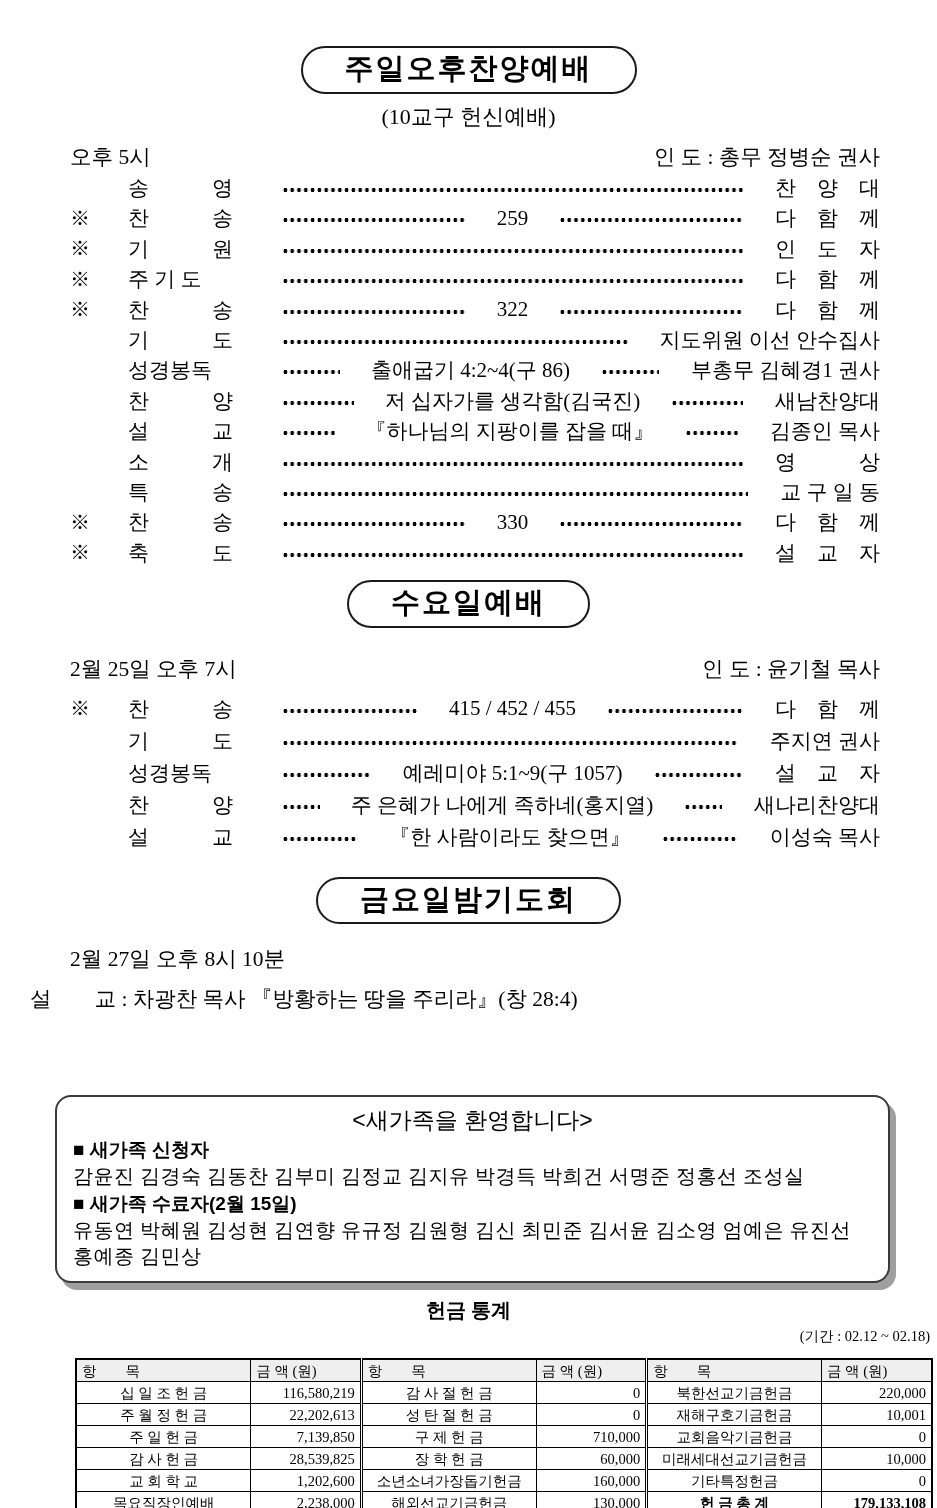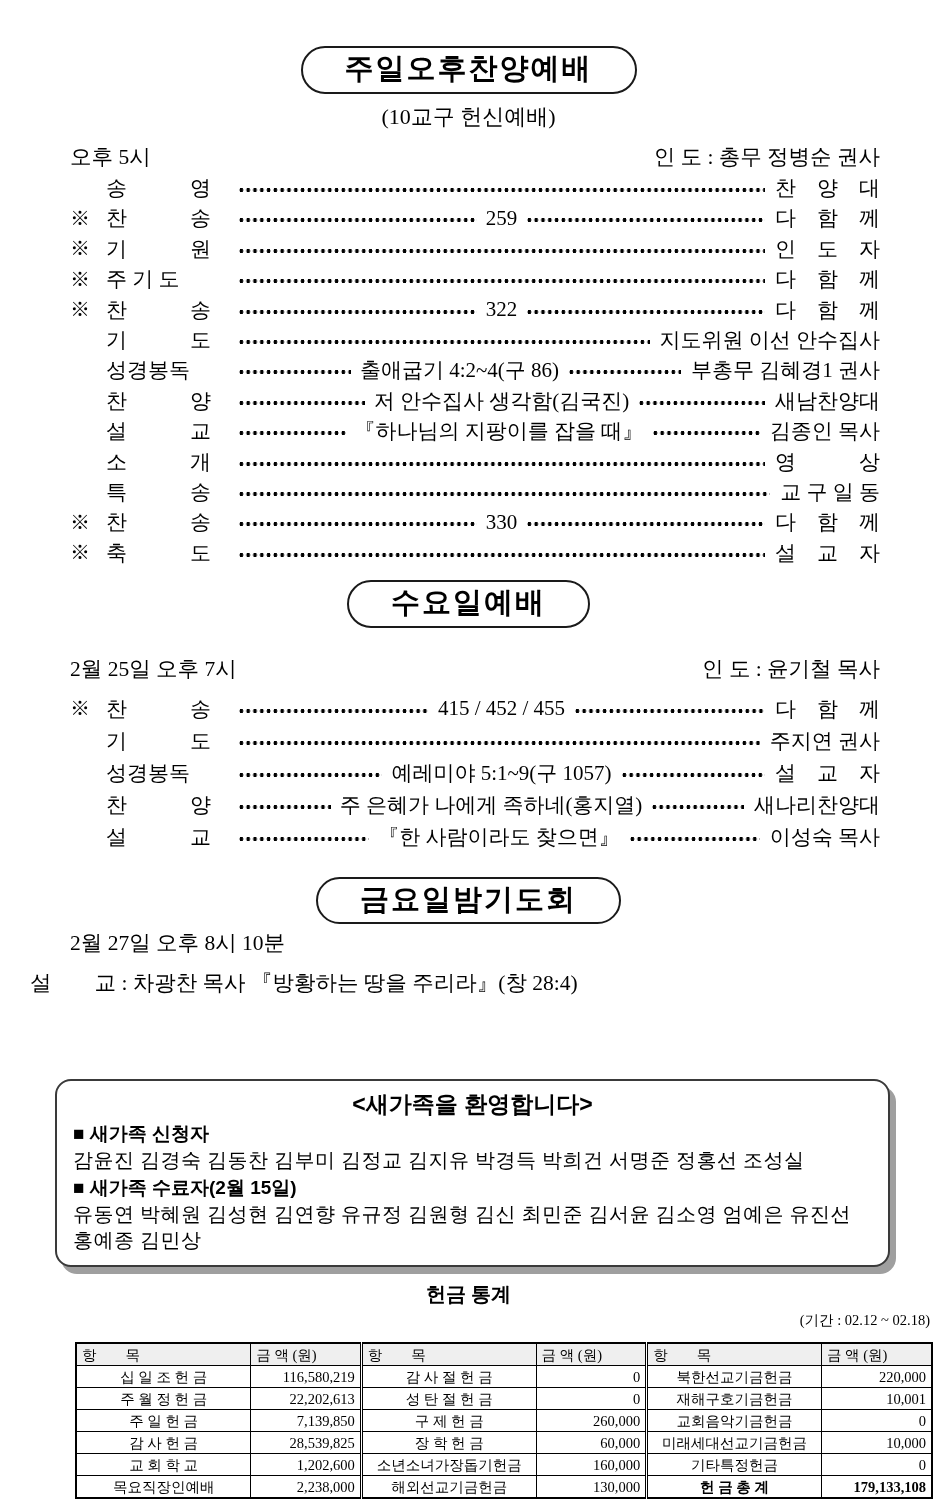--- a/index.html
+++ b/index.html
@@ -13,41 +13,41 @@
         border-radius:32px;padding:3px 42px 6px;text-align:center;
         font-family:"Liberation Sans","DejaVu Sans",sans-serif;
         font-weight:bold;font-size:29px;letter-spacing:2px;line-height:1.2;}
   .subtitle{text-align:center;font-size:22px;line-height:28px;margin-top:9px;}
 
   .meta{display:flex;justify-content:space-between;font-size:21.5px;line-height:27px;}
   .m1{margin-top:13px;}
   .m2{margin-top:28px;}
 
   .items{margin-top:2px;}
-  .srow{display:flex;align-items:center;height:30.4px;font-size:21px;}
+  .srow{display:flex;align-items:center;height:30.4px;font-size:21px;gap:22px;}
   .sec2 .srow{height:32px;}
   .marker{width:36px;font-size:20px;}
   .iname{min-width:132px;white-space:pre;}
   .dots{flex:1 1 auto;min-width:14px;height:6px;align-self:center;margin-top:4px;
         background-image:radial-gradient(circle,#000 1.8px,transparent 2.1px);
         background-size:6.8px 6px;background-repeat:repeat-x;background-position:0 50%;}
   .center{white-space:pre;padding:0 9px;}
   .rlabel{white-space:pre;margin-left:10px;text-align:right;}
 
   .sec2-block{margin-top:12px;}
   .items.sec2{margin-top:10px;}
   .pill3{margin-top:24px;}
-  .friday-time{margin-top:6px;font-size:21.5px;line-height:27px;}
+  .friday-time{margin-top:22px;font-size:21.5px;line-height:27px;}
   .friday-sermon{margin-top:12px;font-size:21.5px;line-height:28px;white-space:pre;padding-left:30px;}
 
   .welcome{box-sizing:border-box;margin:82px 47px 0 55px;border:2px solid #3a3a3a;
            border-radius:16px;padding:8px 16px 12px;background:#fff;
            box-shadow:6px 7px 0 #9f9f9f;}
   .welcome-title{text-align:center;font-family:"Liberation Sans","DejaVu Sans",sans-serif;
-                 font-weight:bold;font-size:23px;line-height:30px;}
+                 font-weight:normal;font-size:23px;line-height:30px;}
   .w-label{font-family:"Liberation Sans","DejaVu Sans",sans-serif;font-weight:bold;
            font-size:19px;line-height:26px;margin-top:2px;}
   .w-names{font-size:20px;line-height:26px;letter-spacing:0.5px;}
 
   .off-title{margin-top:14px;text-align:center;font-weight:bold;font-size:20px;line-height:26px;}
   .period{margin-top:5px;text-align:right;font-size:14.5px;line-height:17px;padding-right:7px;}
   .offering-wrap{margin:13px 4px 0 75px;}
   table.off{width:100%;border-collapse:collapse;border:2px solid #000;
             font-size:14.5px;table-layout:fixed;}
   table.off th,table.off td{border:1px solid #000;padding:1px 5px;height:19px;
@@ -121,21 +121,21 @@
     <span class="iname">성경봉독</span>
     <span class="dots lead1"></span>
     <span class="center">출애굽기 4:2~4(구 86)</span>
     <span class="dots lead2"></span>
     <span class="rlabel">부총무 김혜경1 권사</span>
   </div>
       <div class="srow">
     <span class="marker"></span>
     <span class="iname">찬　　　양</span>
     <span class="dots lead1"></span>
-    <span class="center">저 안수집사 생각함(김국진)</span>
+    <span class="center">저 십자가를 생각함(김국진)</span>
     <span class="dots lead2"></span>
     <span class="rlabel">새남찬양대</span>
   </div>
       <div class="srow">
     <span class="marker"></span>
     <span class="iname">설　　　교</span>
     <span class="dots lead1"></span>
     <span class="center">『하나님의 지팡이를 잡을 때』</span>
     <span class="dots lead2"></span>
     <span class="rlabel">김종인 목사</span>
@@ -268,21 +268,21 @@
             <td class="amt">22,202,613</td>
             <td class="item gsep">성 탄 절 헌 금</td>
             <td class="amt">0</td>
             <td class="item gsep">재해구호기금헌금</td>
             <td class="amt">10,001</td>
           </tr>
           <tr>
             <td class="item">주 일 헌 금</td>
             <td class="amt">7,139,850</td>
             <td class="item gsep">구 제 헌 금</td>
-            <td class="amt">260,000</td>
+            <td class="amt">710,000</td>
             <td class="item gsep">교회음악기금헌금</td>
             <td class="amt">0</td>
           </tr>
           <tr>
             <td class="item">감 사 헌 금</td>
             <td class="amt">28,539,825</td>
             <td class="item gsep">장 학 헌 금</td>
             <td class="amt">60,000</td>
             <td class="item gsep">미래세대선교기금헌금</td>
             <td class="amt">10,000</td>

